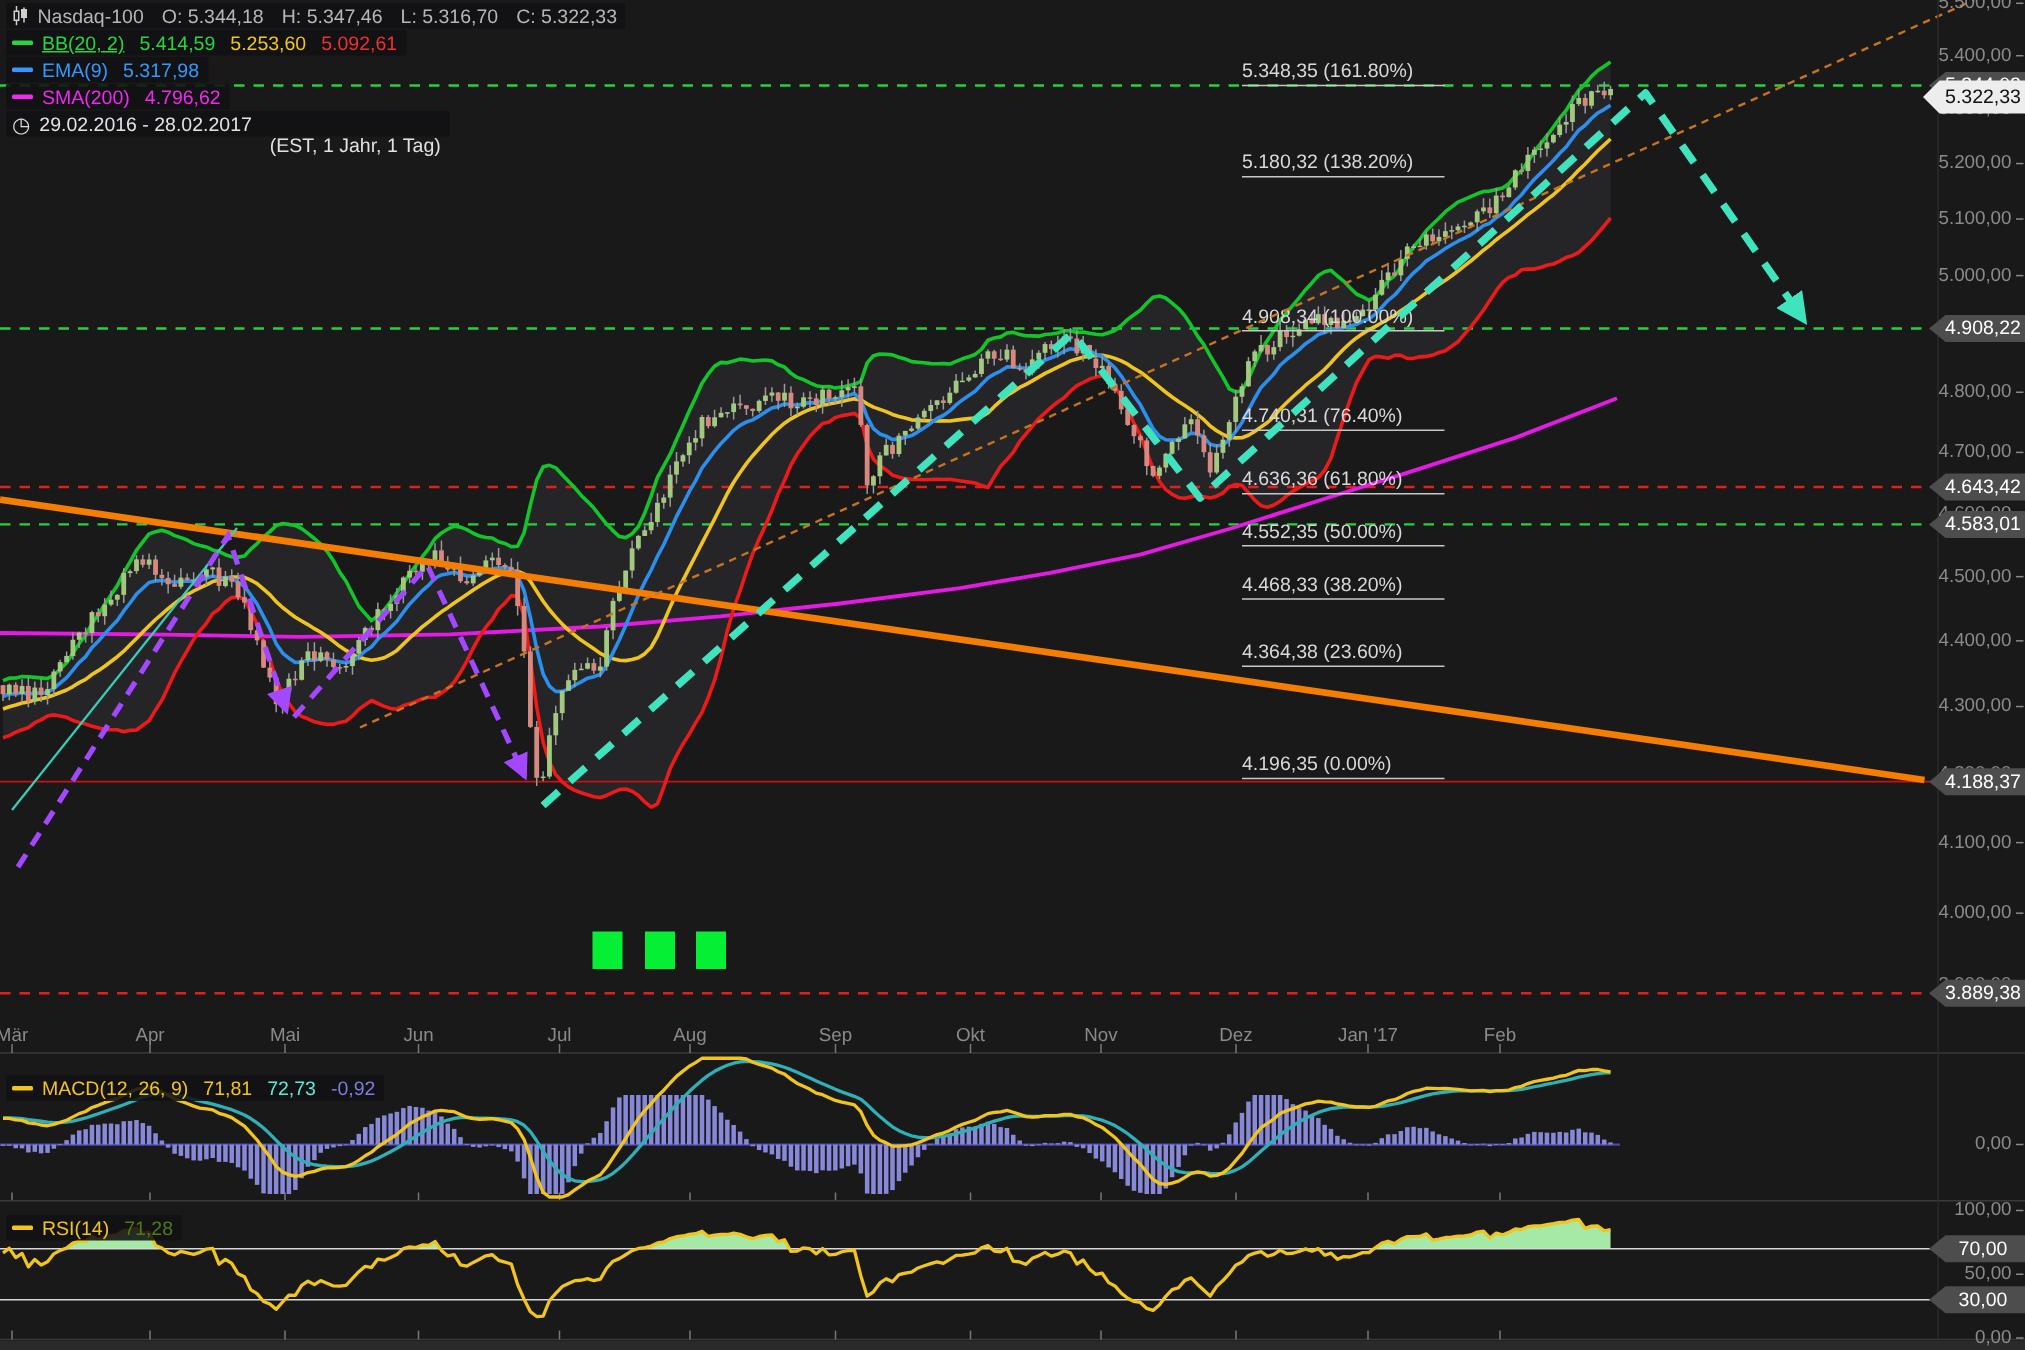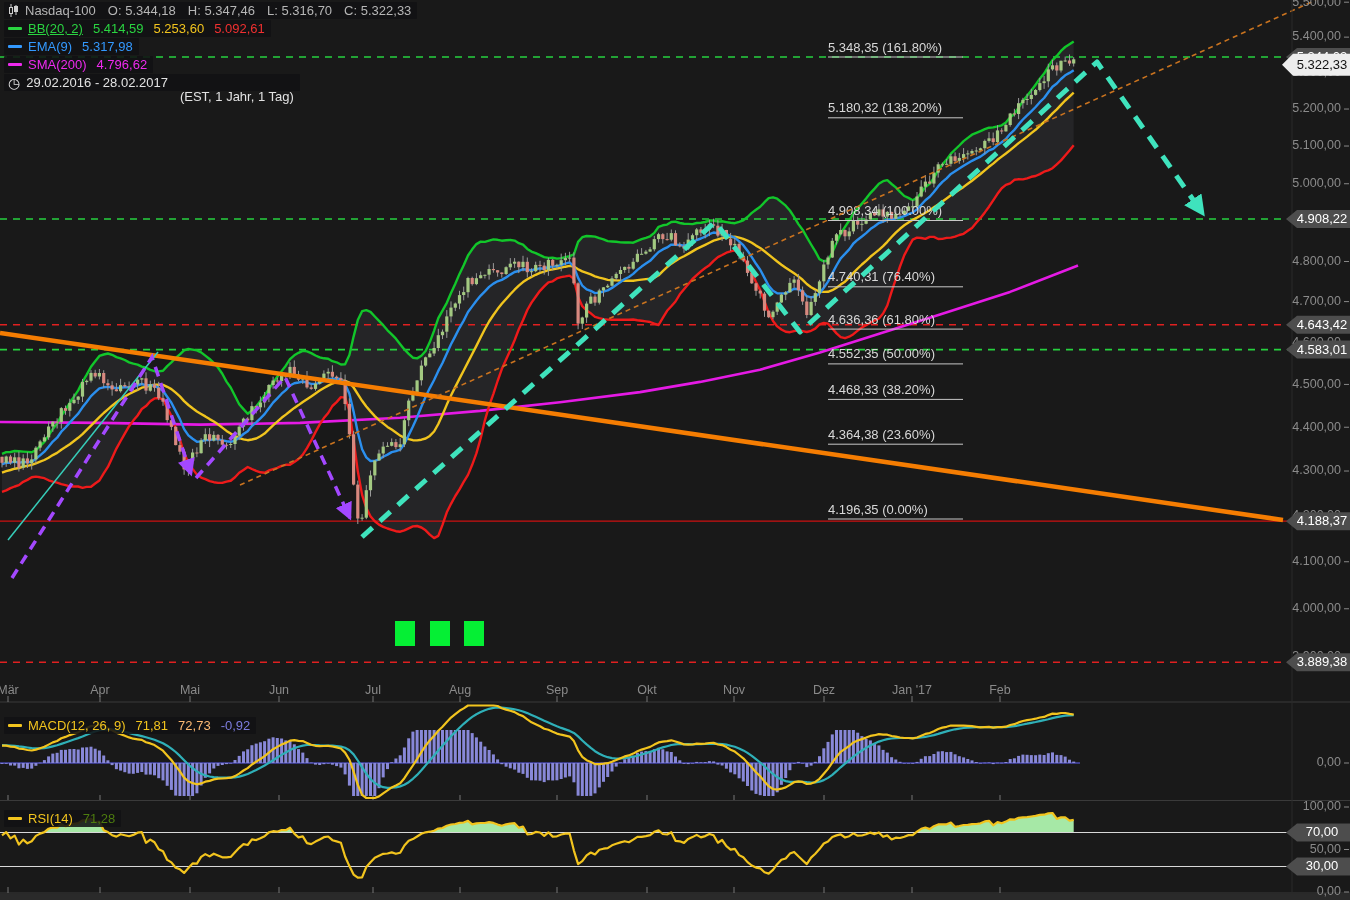--- a/index.html
+++ b/index.html
@@ -768,21 +768,21 @@
     <span>29.02.2016 - 28.02.2017</span>
     <span style="margin-left:6px;margin-top:28px;">(EST, 1 Jahr, 1 Tag)</span>
   </div>
 </div>
 
 <div class="legend" style="top:707px;left:4px;margin-top:10px;">
   <div class="lrow">
     <span class="dash" style="background: rgb(242, 196, 30);"></span>
     <span style="color: rgb(242, 196, 30);">MACD(12, 26, 9)</span>
     <span class="val" style="color: rgb(242, 196, 30);">71,81</span>
-    <span class="val" style="color: #fdba74;">72,73</span>
+    <span class="val" style="color: #5eead4;">72,73</span>
     <span class="val" style="color: rgb(125, 125, 222);">-0,92</span>
   </div>
 </div>
 
 <div class="legend" style="top:810px;left:4px;">
   <div class="lrow">
     <span class="dash" style="background: rgb(242, 196, 30);"></span>
     <span style="color: rgb(242, 196, 30);">RSI(14)</span>
     <span class="val" style="color: #4d7c0f;">71,28</span>
   </div>

